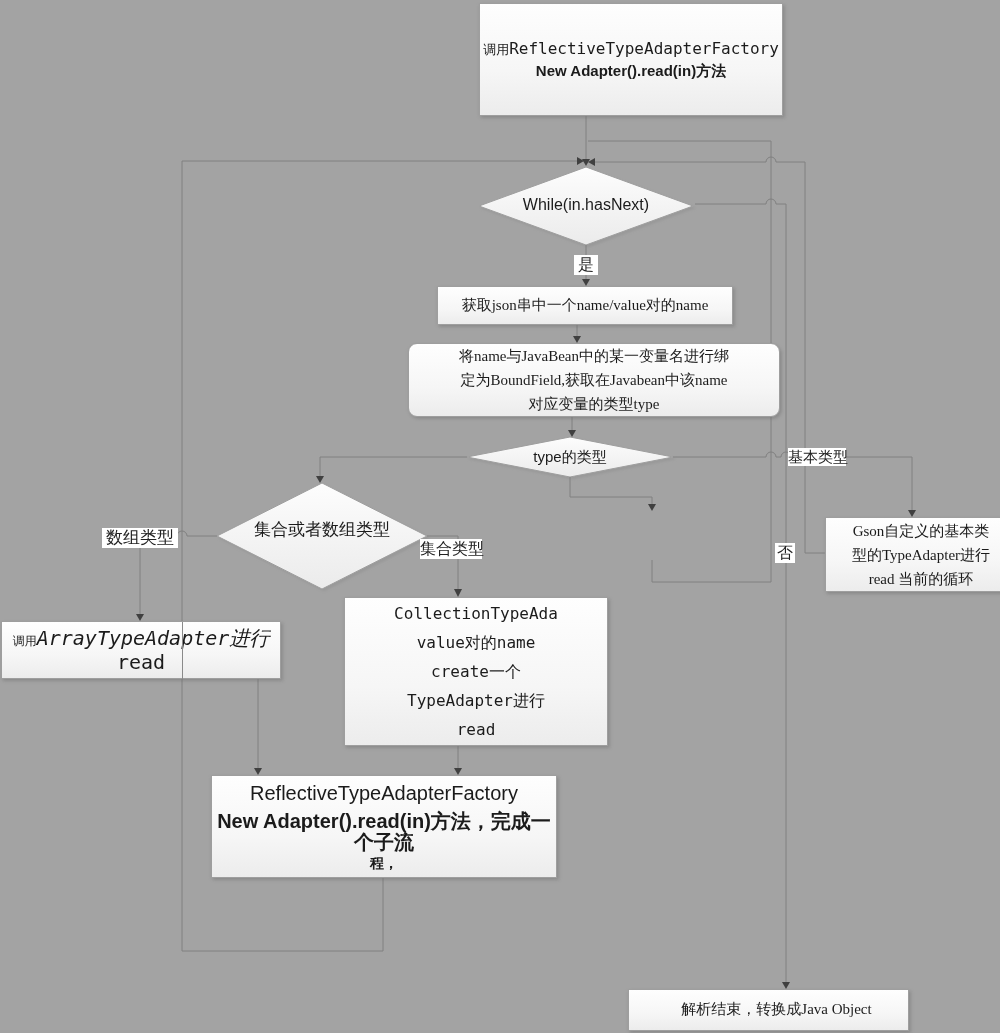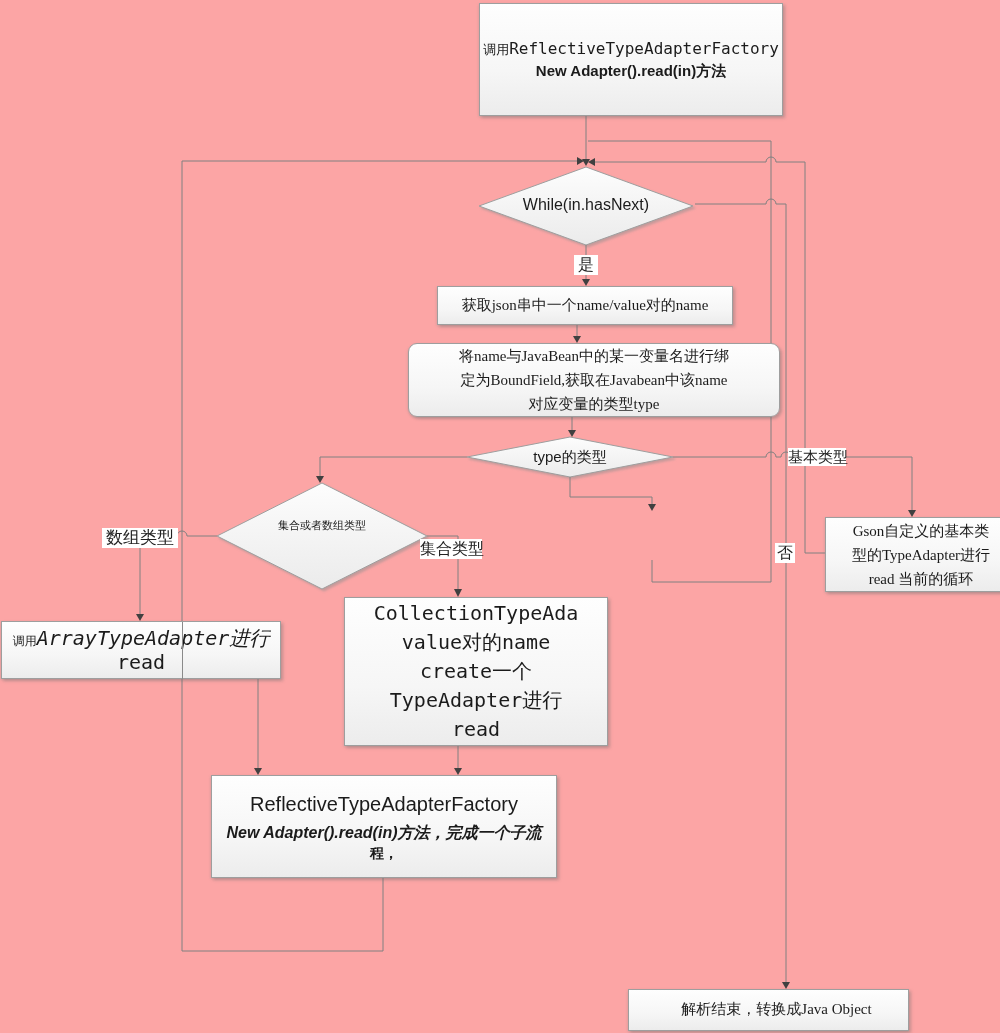--- a/index.html
+++ b/index.html
@@ -1,16 +1,16 @@
 <!DOCTYPE html>
 <html><head>
 <meta charset="utf-8">
 <style>
   html,body { margin:0; padding:0; background:#fff; }
-  .stage { position:relative; width:1000px; height:1033px; background:#fca5a5; overflow:hidden; }
+  .stage { position:relative; width:1000px; height:1033px; background:#a3a3a3; overflow:hidden; }
   .layer { position:absolute; left:0; top:0; }
 
   .box {
     position:absolute; box-sizing:border-box;
     border:1px solid #9e9e9e;
     background:linear-gradient(180deg,#fefefe 0%,#f6f6f6 60%,#ececec 100%);
     box-shadow:2px 2px 3px rgba(110,110,110,0.40), -1px 1px 2px rgba(150,150,150,0.22);
     display:flex; flex-direction:column; justify-content:center; align-items:center;
     text-align:center; color:#1b1b1b; line-height:1.45;
   }
@@ -108,43 +108,43 @@
     <div>read 当前的循环</div>
   </div>
 
   <div class="box" style="left:1px; top:621px; width:280px; height:58px; line-height:1.2;">
     <div style="white-space:nowrap;">
       <span class="serif" style="font-size:12px;">调用</span><span class="mono" style="font-size:20px;font-style:italic;">ArrayTypeAdapter进行</span>
     </div>
     <div class="mono" style="font-size:20px;">read</div>
   </div>
 
-  <div class="box mono" style="left:344px; top:597px; width:264px; height:149px; font-size:20px; line-height:29px;">
+  <div class="box mono" style="left:344px; top:597px; width:264px; height:149px; font-size:16px; line-height:29px;">
     <div>CollectionTypeAda</div>
     <div>value对的name</div>
     <div>create一个</div>
     <div>TypeAdapter进行</div>
     <div>read</div>
   </div>
 
   <div class="box" style="left:211px; top:775px; width:346px; height:103px;">
     <div class="sans" style="font-size:20px; margin-bottom:3px;">ReflectiveTypeAdapterFactory</div>
-    <div class="sans" style="font-size:16px; font-weight:600; line-height:21px;font-style:italic;">New Adapter().read(in)方法，完成一个子流</div>
+    <div class="sans" style="font-size:20px; font-weight:600; line-height:21px;">New Adapter().read(in)方法，完成一个子流</div>
     <div class="serif" style="font-size:14px; font-weight:600; line-height:21px;">程，</div>
   </div>
 
   <div class="box serif" style="left:628px; top:989px; width:281px; height:42px; font-size:15px;padding-left:16px;">
     <div>解析结束，转换成Java Object</div>
   </div>
 
   <div class="crossline" style="left:182px; top:622px; height:57px;"></div>
 
   <div class="dlabel sans" style="left:496px; top:196px; width:180px; font-size:16px;">While(in.hasNext)</div>
   <div class="dlabel sans" style="left:490px; top:448px; width:160px; font-size:15px;">type的类型</div>
-  <div class="dlabel serif" style="left:222px; top:518px; width:200px; font-size:11px;">集合或者数组类型</div>
+  <div class="dlabel serif" style="left:222px; top:518px; width:200px; font-size:17px;">集合或者数组类型</div>
 
   <div class="edge-label" style="left:574px; top:255px; width:24px;">是</div>
   <div class="edge-label" style="left:775px; top:543px; width:20px;">否</div>
   <div class="edge-label" style="left:102px; top:528px; width:76px; font-size:17px;">数组类型</div>
   <div class="edge-label" style="left:420px; top:539px; width:62px;">集合类型</div>
   <div class="edge-label" style="left:788px; top:448px; width:58px; font-size:15px; line-height:18px;">基本类型</div>
 
 </div>
 
 </body></html>

